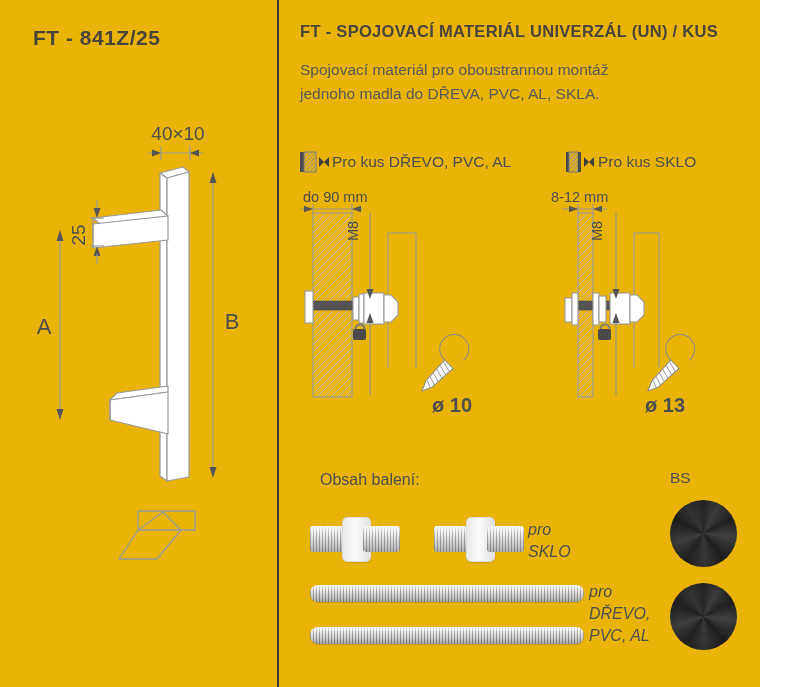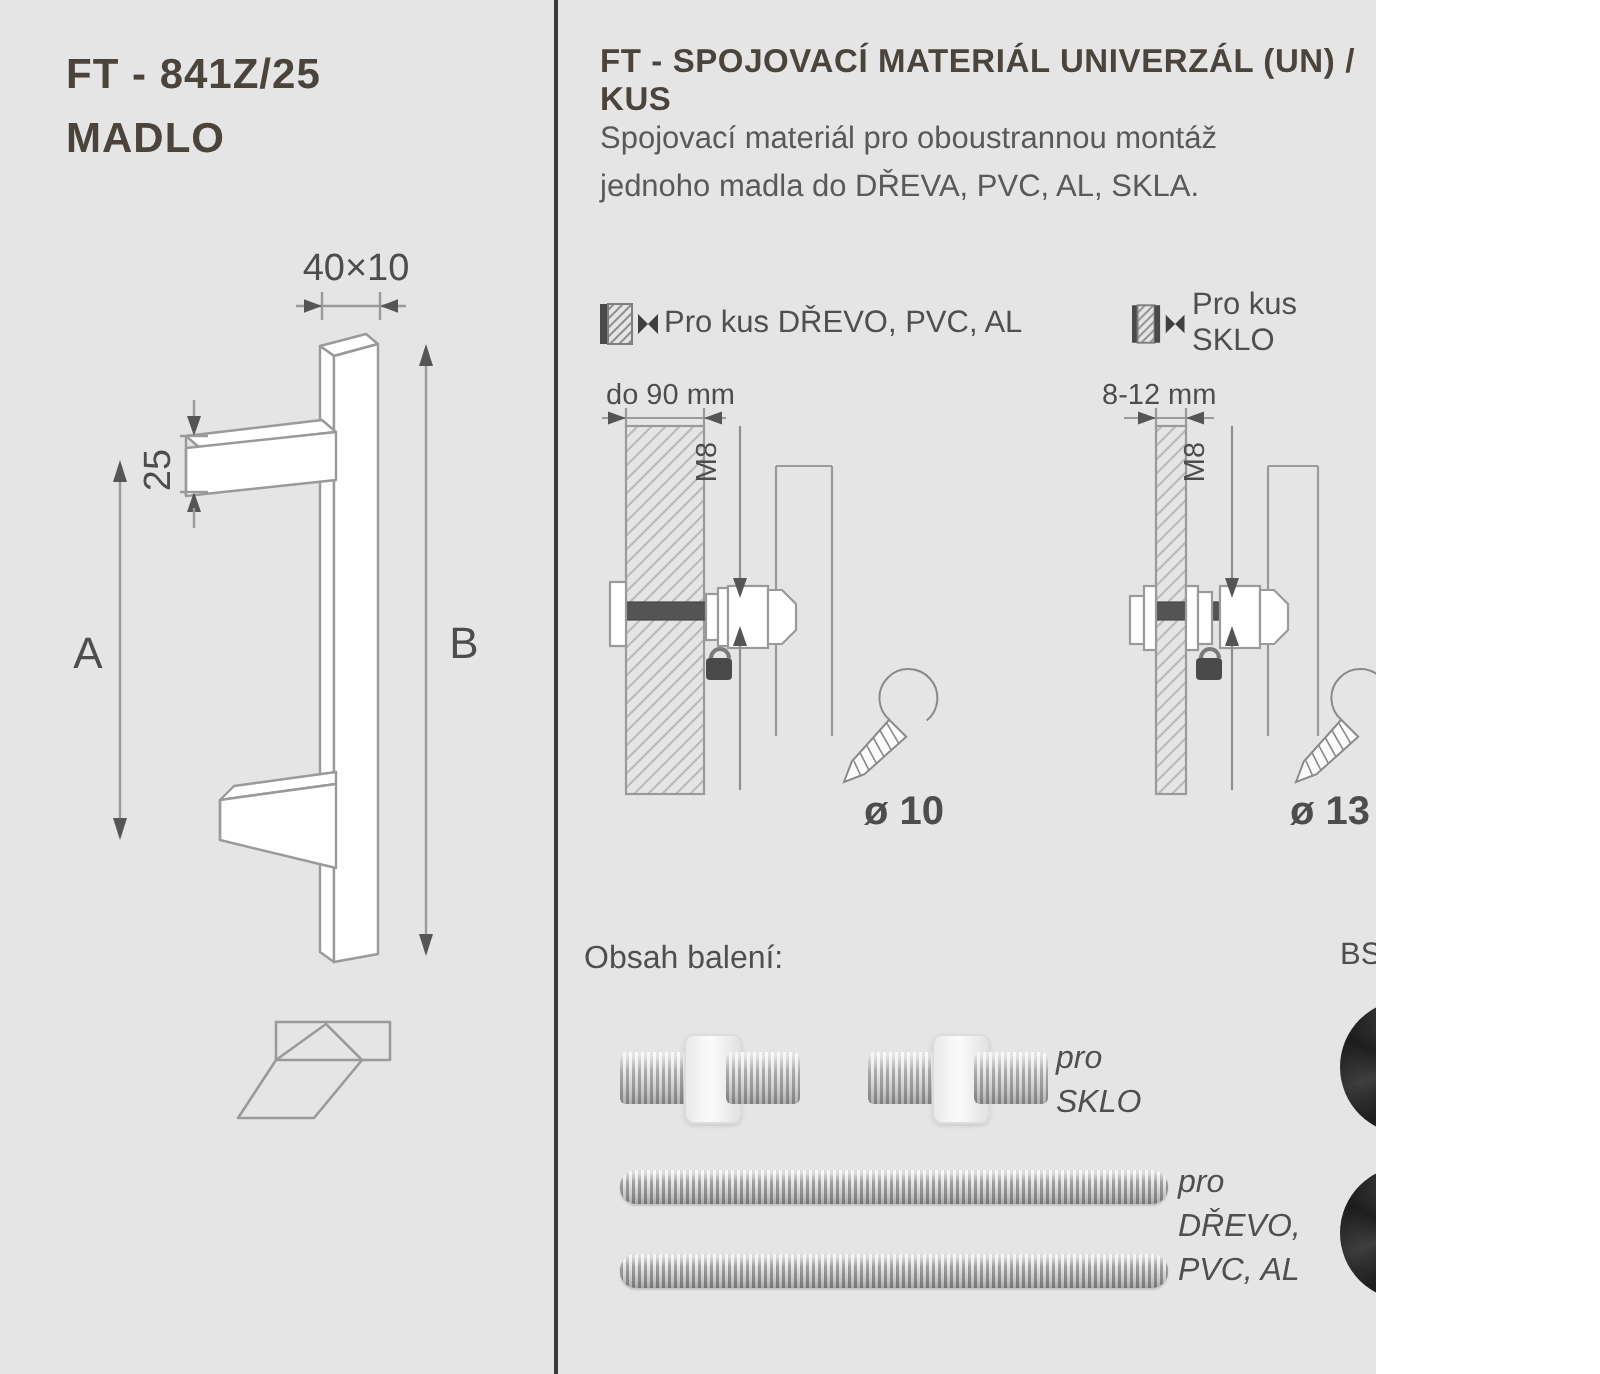--- a/index.html
+++ b/index.html
@@ -1,28 +1,28 @@
 <!DOCTYPE html>
 <html><head>
 <meta charset="utf-8">
 <style>
   html,body{margin:0;padding:0;background:#fff;}
-  #page{position:relative;width:688px;height:687px;background:#e5e5e5;overflow:hidden;
+  #page{position:relative;width:760px;height:687px;background:#eab308;overflow:hidden;
         font-family:"Liberation Sans","DejaVu Sans",sans-serif;color:#4a443c;}
   .abs{position:absolute;}
   #divider{left:277px;top:0;width:2px;height:687px;background:#3a3a3a;}
   
   #product-title{left:33px;top:22px;font-size:21px;font-weight:bold;letter-spacing:.5px;
                  line-height:32px;color:#4a443c;}
   #sheet-heading{left:300px;top:22px;font-size:16.5px;font-weight:bold;letter-spacing:.3px;color:#4a443c;}
   #sheet-desc{left:300px;top:58px;font-size:15.5px;line-height:24px;color:#595959;}
   .diag-header{top:149px;height:26px;display:flex;align-items:center;gap:0;
                font-size:15.5px;color:#4f4f4f;}
   #diag1-header{left:300px;} #diag2-header{left:550px;padding-left:16px;}
-  #package-heading{left:292px;top:471px;font-size:16px;color:#4f4f4f;text-align:right;}
+  #package-heading{left:320px;top:471px;font-size:16px;color:#4f4f4f;text-align:right;}
   .pkg-label{font-size:16px;line-height:22px;color:#4f4f4f;white-space:pre-line;font-style:italic;}
   #glass-set-label{left:528px;top:519px;}
   #wood-set-label{left:589px;top:581px;}
   #finish-code{left:670px;top:469px;width:66px;text-align:left;font-size:15.5px;color:#4f4f4f;}
   
   .stud{width:90px;height:43px;}
   .stud .thread{position:absolute;top:9px;width:37px;height:26px;border-radius:3px;
      background:linear-gradient(180deg,rgba(255,255,255,.7) 6%,rgba(255,255,255,0) 38%,rgba(0,0,0,.15) 78%,rgba(0,0,0,.25)),
        repeating-linear-gradient(90deg,#a9a9a9 0 1.5px,#e9e9e9 1.5px 3px);}
   .stud .thread.left{left:0;} .stud .thread.right{right:0;}
@@ -60,21 +60,20 @@
         <path d="M-1,1 L1,-1" stroke="#8f8f8f" stroke-width="1"></path>
         <path d="M3.5,5.5 L5.5,3.5" stroke="#8f8f8f" stroke-width="1"></path>
       </pattern>
     </defs>
   </svg>
 
   <div id="divider" class="abs"></div>
 
   <div id="product-title" class="abs">
     <div>FT - 841Z/25</div>
-    <div>MADLO</div>
   </div>
 
   <svg class="abs" style="left:20px;top:110px;" width="250" height="470" viewBox="0 0 250 470">
     <g stroke="#9a9a9a" stroke-width="1.2" fill="#ffffff" stroke-linejoin="round">
       <polygon points="140,63 163,57 169,62 147,68"></polygon>
       <polygon points="140,63 147,68 147,371 140,366"></polygon>
       <polygon points="147,68 169,62 169,367 147,371"></polygon>
     </g>
     <g stroke="#9a9a9a" stroke-width="1.2" fill="#ffffff" stroke-linejoin="round">
       <polygon points="73,108 141,100 148,106 80,114"></polygon>

